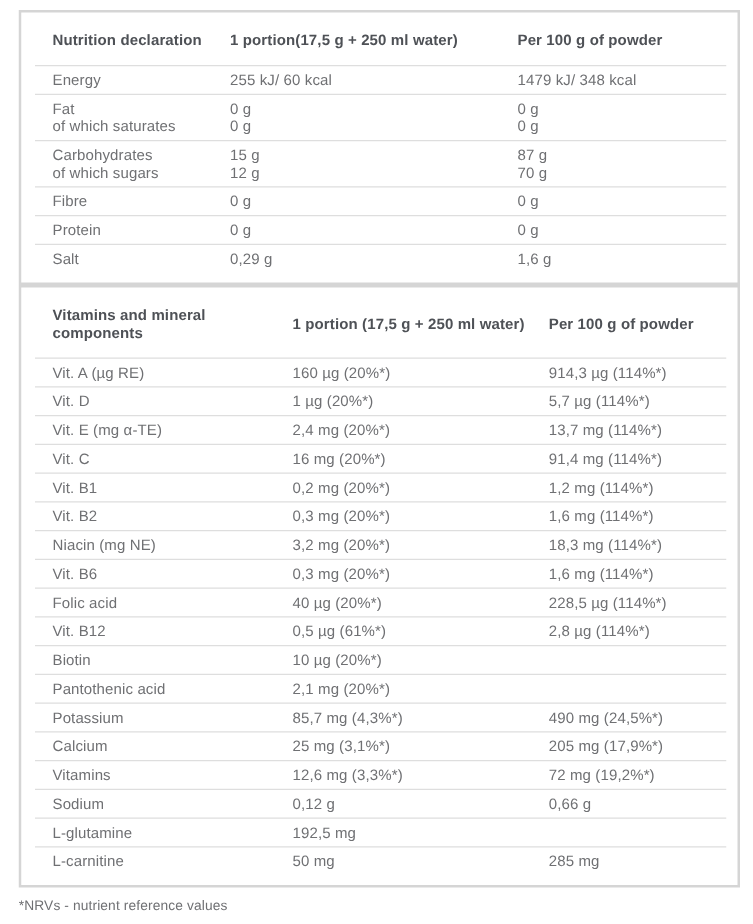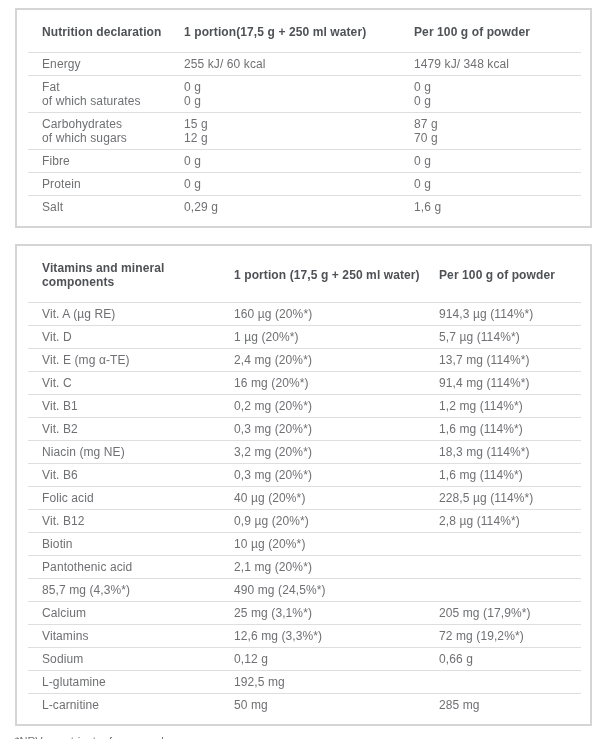--- a/index.html
+++ b/index.html
@@ -12,21 +12,21 @@
     width: 602px;
     min-height: 739px;
     padding: 8px 10px 10px 15px;
   }
   .card {
     width: 577px;
     border: 2px solid #d5d5d5;
     padding: 0 9px 8px 11px;
     background: #ffffff;
   }
-  .card + .card { margin-top: 16px; }
+  .card + .card { }
   .row {
     display: grid;
     padding: 4px 0 4px 14px;
     border-bottom: 1px solid #dedede;
     align-items: center;
   }
   .tbody .row:last-child { border-bottom: none; }
   #table-nutrition .row { grid-template-columns: 142px 230px 1fr; }
   #table-vitamins  .row { grid-template-columns: 192px 205px 1fr; }
   .thead.row {
@@ -151,32 +151,33 @@
           <div class="cell">0,3 mg (20%*)</div>
           <div class="cell">1,6 mg (114%*)</div>
         </div>
         <div class="row">
           <div class="cell">Folic acid</div>
           <div class="cell">40 µg (20%*)</div>
           <div class="cell">228,5 µg (114%*)</div>
         </div>
         <div class="row">
           <div class="cell">Vit. B12</div>
-          <div class="cell">0,9 µg (20%*)</div>
+          <div class="cell">0,5 µg (61%*)</div>
           <div class="cell">2,8 µg (114%*)</div>
         </div>
         <div class="row">
           <div class="cell">Biotin</div>
           <div class="cell">10 µg (20%*)</div>
         </div>
         <div class="row">
           <div class="cell">Pantothenic acid</div>
           <div class="cell">2,1 mg (20%*)</div>
         </div>
         <div class="row">
+          <div class="cell">Potassium</div>
           <div class="cell">85,7 mg (4,3%*)</div>
           <div class="cell">490 mg (24,5%*)</div>
         </div>
         <div class="row">
           <div class="cell">Calcium</div>
           <div class="cell">25 mg (3,1%*)</div>
           <div class="cell">205 mg (17,9%*)</div>
         </div>
         <div class="row">
           <div class="cell">Vitamins</div>

